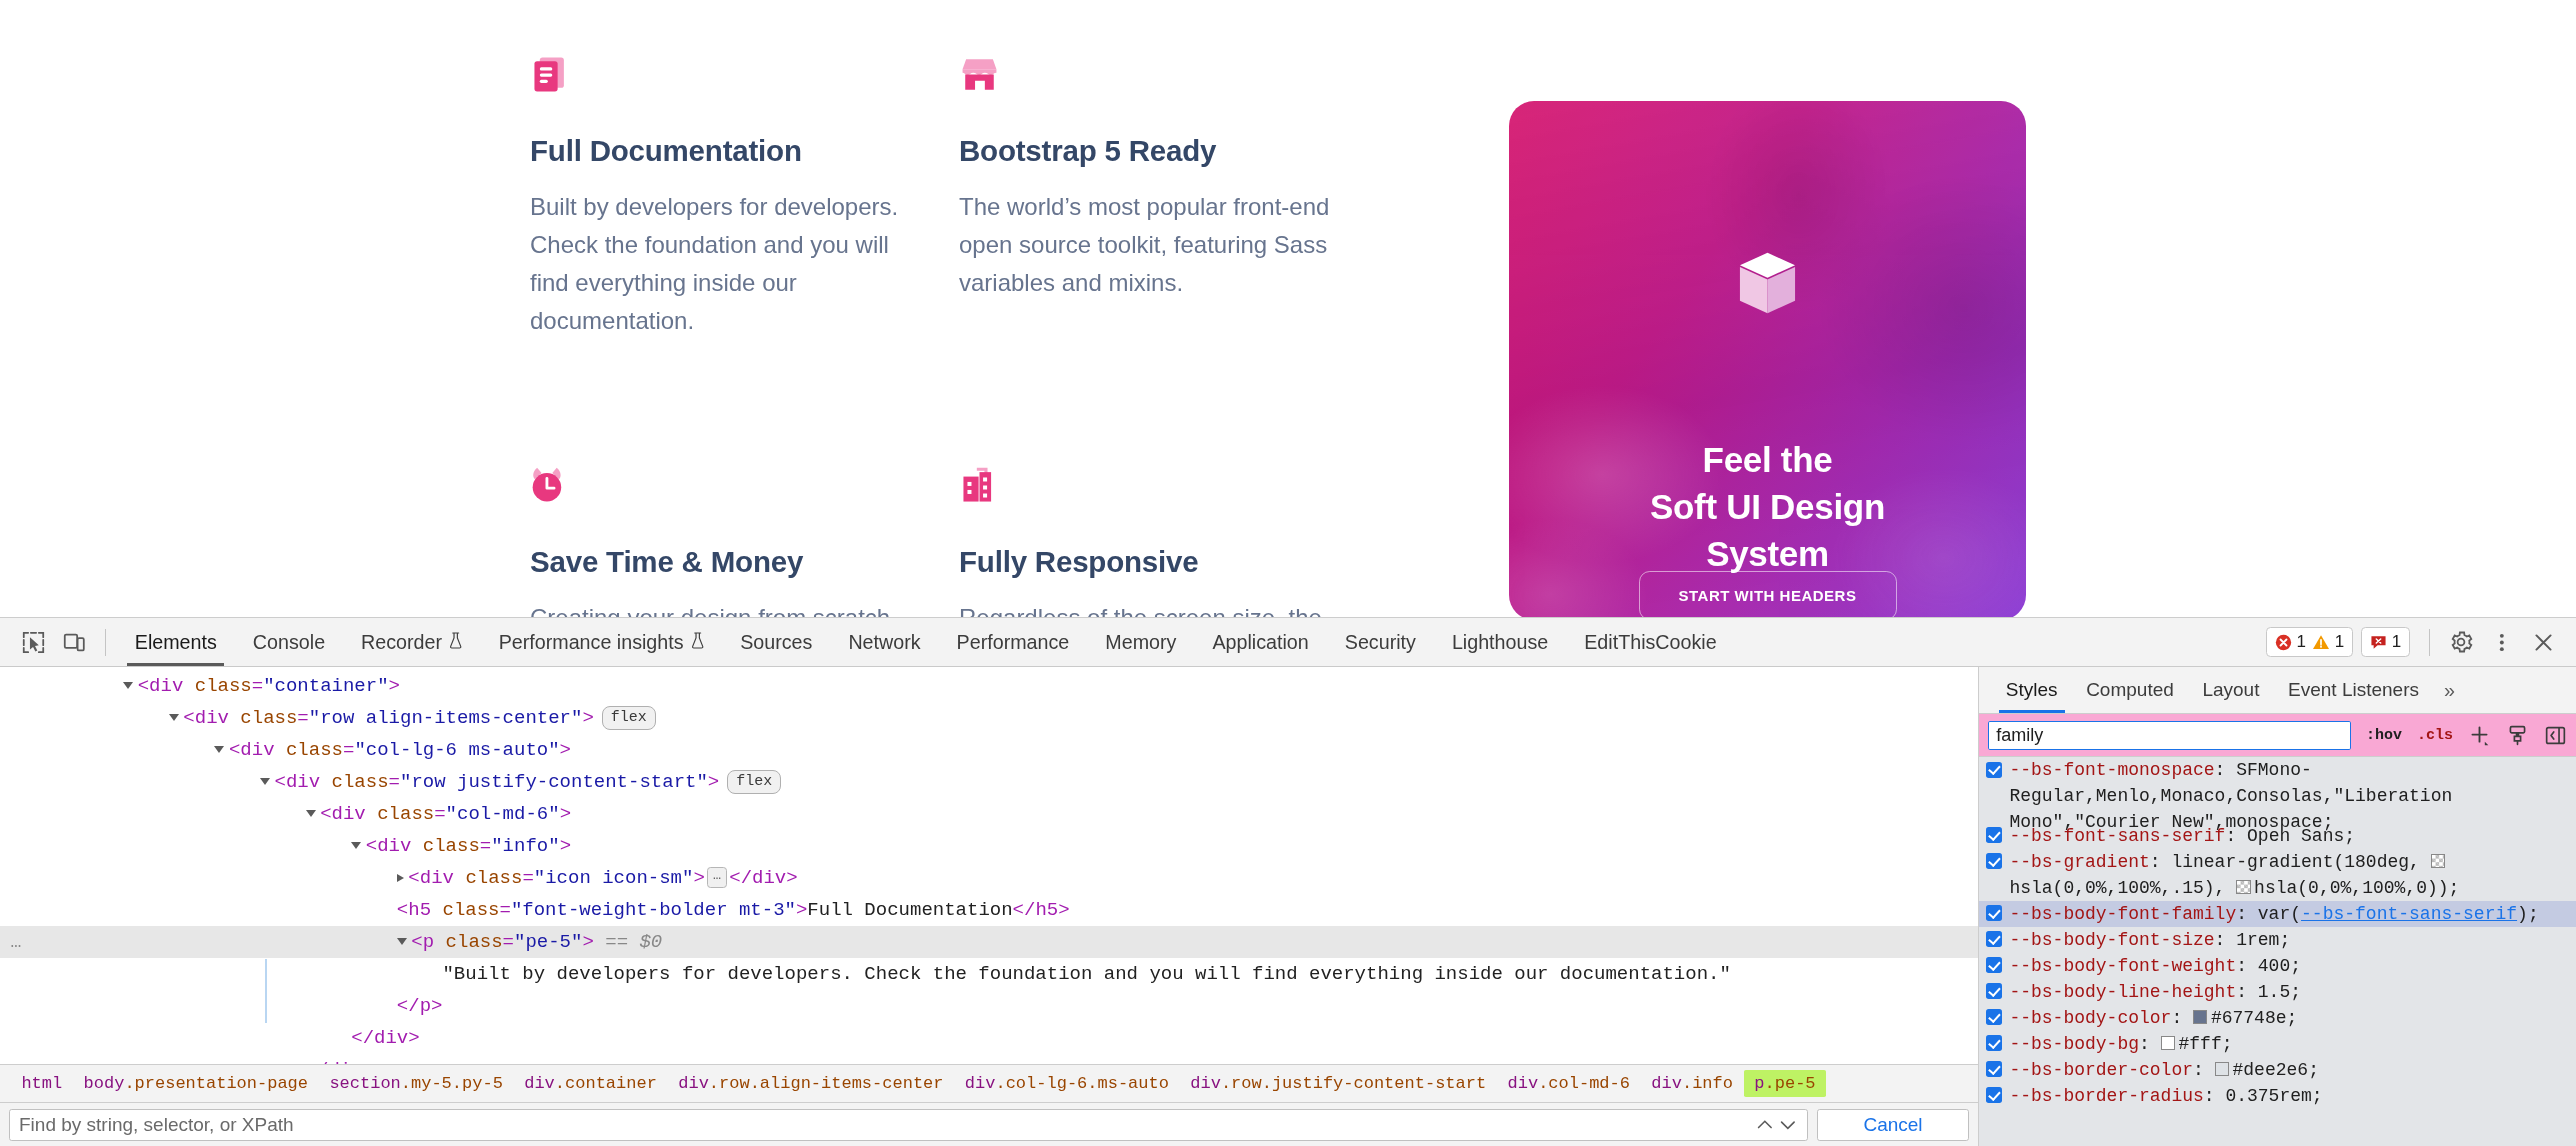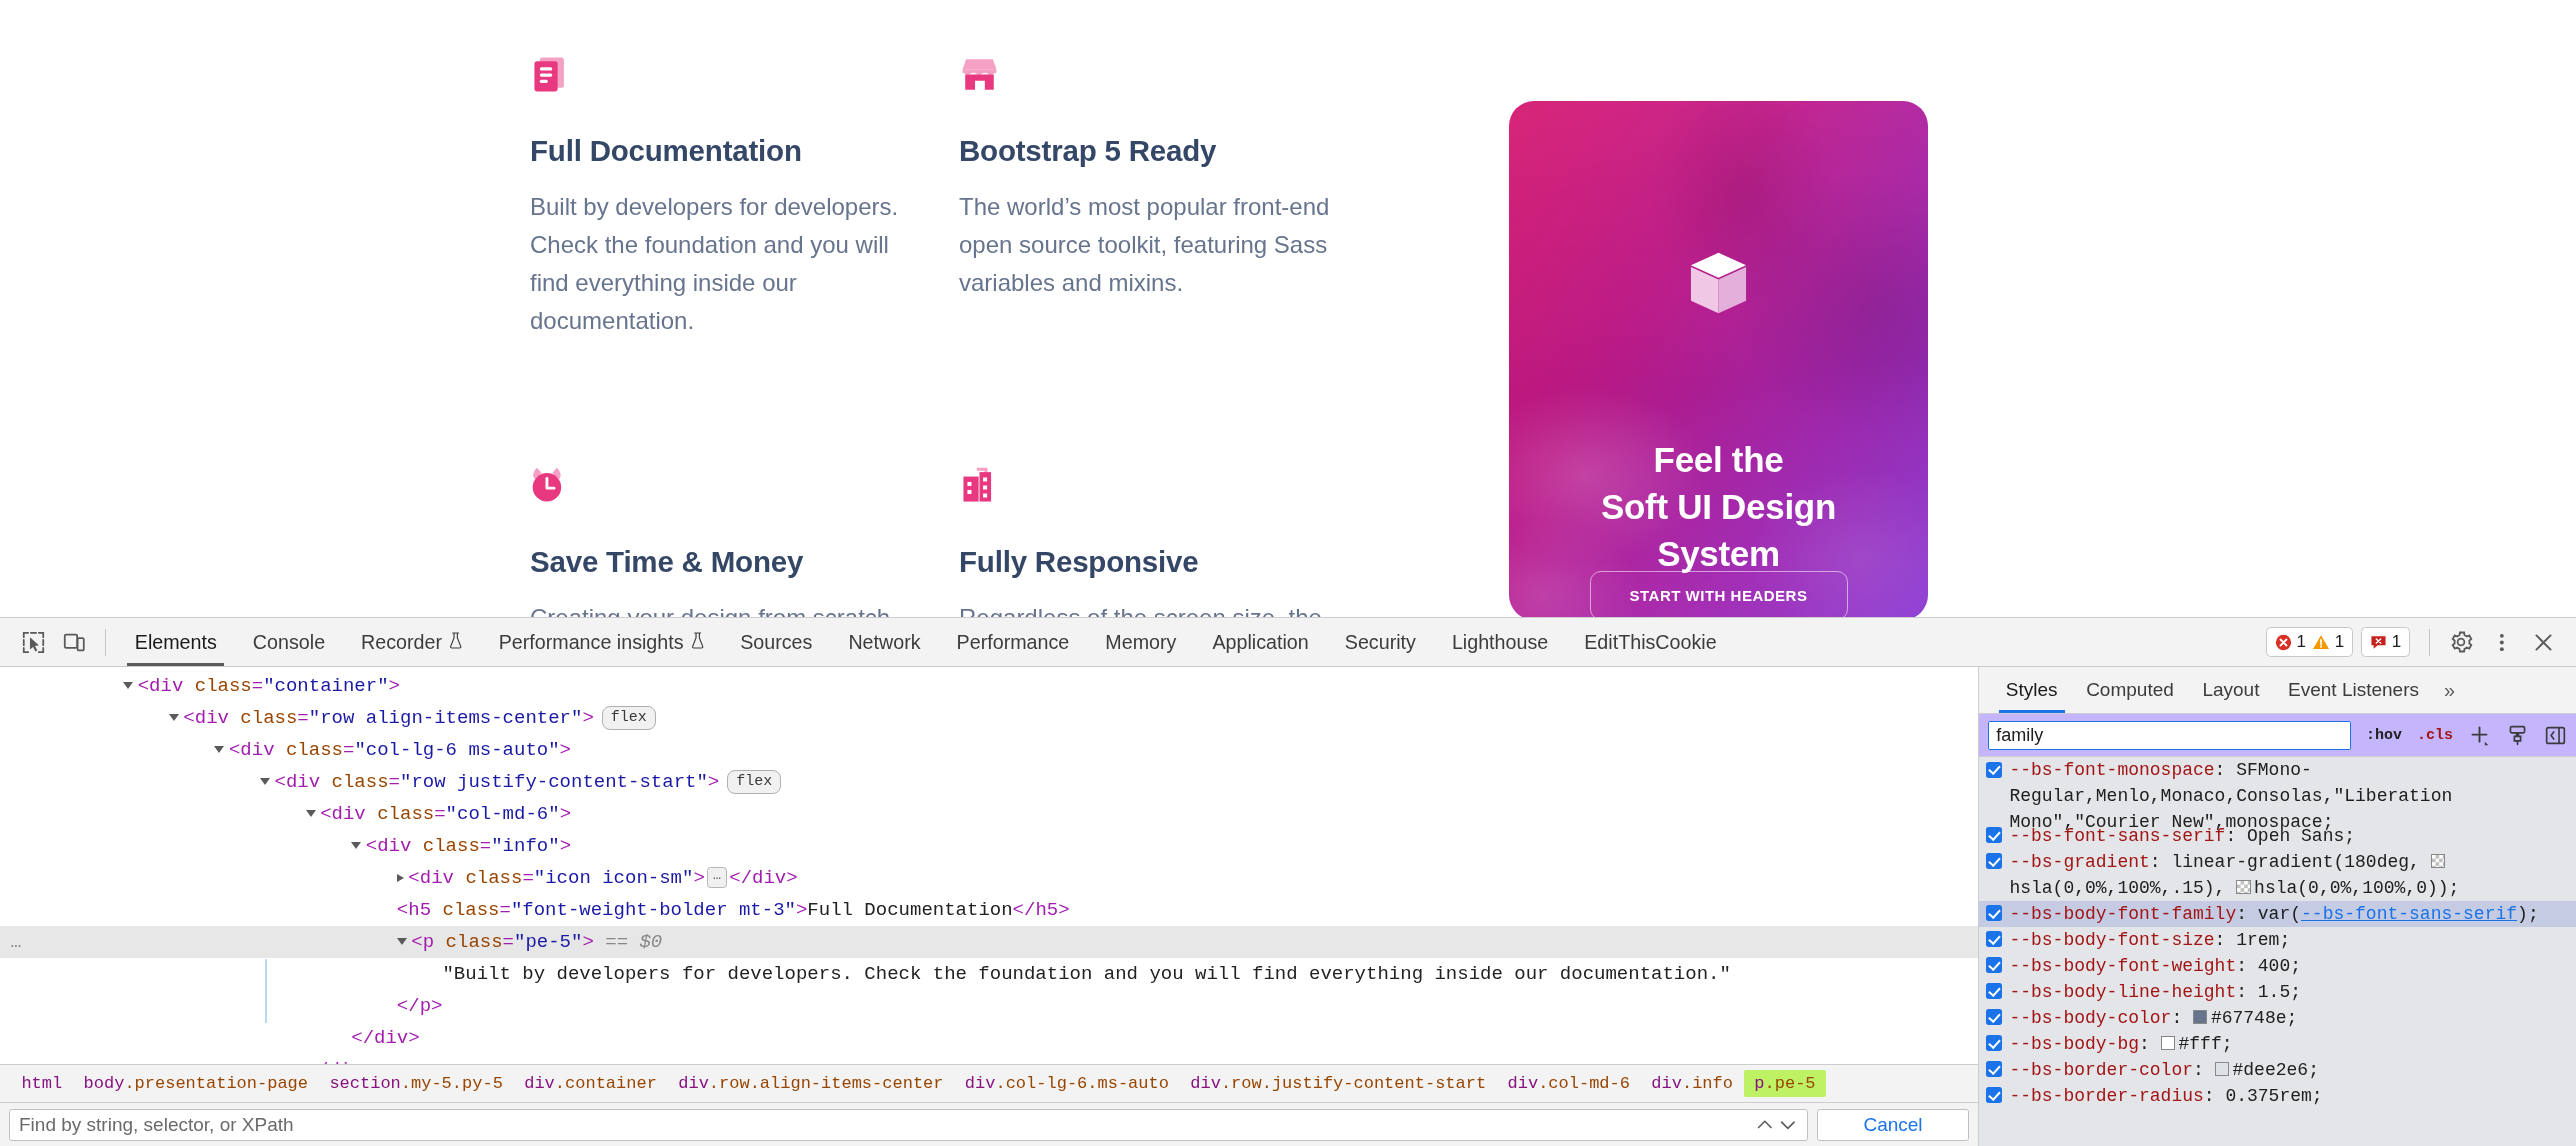--- a/index.html
+++ b/index.html
@@ -59,21 +59,21 @@
     color: #67748e;
     font-weight: 400;
     width: 376px;
   }
 
   
   .showcase {
     position: absolute;
     left: 1509px;
     top: 101px;
-    width: 419px;
+    width: 517px;
     height: 519px;
     border-radius: 25px;
     overflow: hidden;
     background: linear-gradient(125deg, #d6176f 0%, #c2198a 35%, #a429b4 70%, #8b3ad4 100%);
   }
   .showcase-photo {
     position: absolute;
     inset: 0;
     opacity: 0.30;
     background:
@@ -404,21 +404,21 @@
     position: absolute;
     left: 7.2px; right: 7.2px; bottom: 0;
     height: 2.7px;
     background: #1a73e8;
   }
   .sp-more { font-size: 19.7px; color: #5a5a5a; padding: 0 10.7px; cursor: pointer; }
 
   .sp-filterbar {
     height: 43px;
     min-height: 43px;
-    background: #c4b5fd;
+    background: #f9a8d4;
     border-bottom: 0.9px solid #cdcdcd;
     display: flex;
     align-items: center;
     padding: 0 9px;
     gap: 15px;
   }
   .sp-filter-input {
     flex: 1;
     height: 29px;
     border: 1.8px solid #1a73e8;

